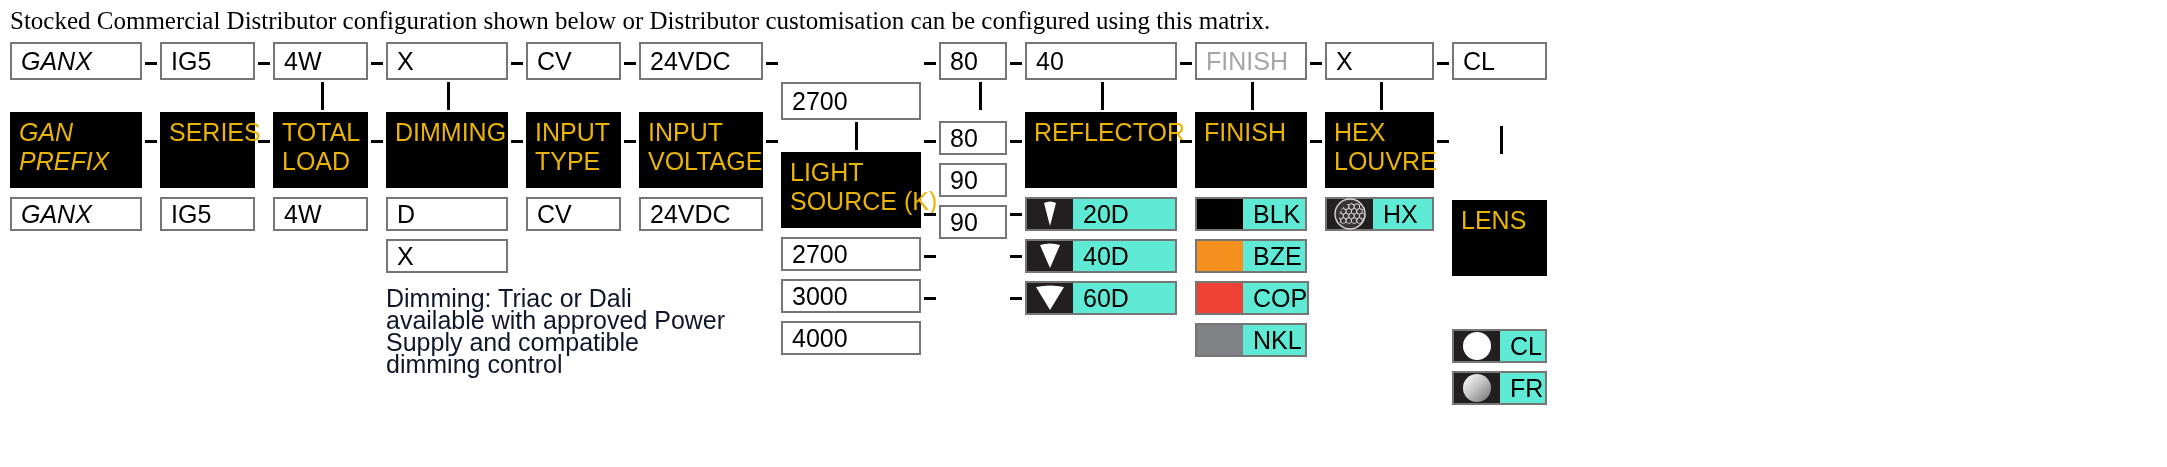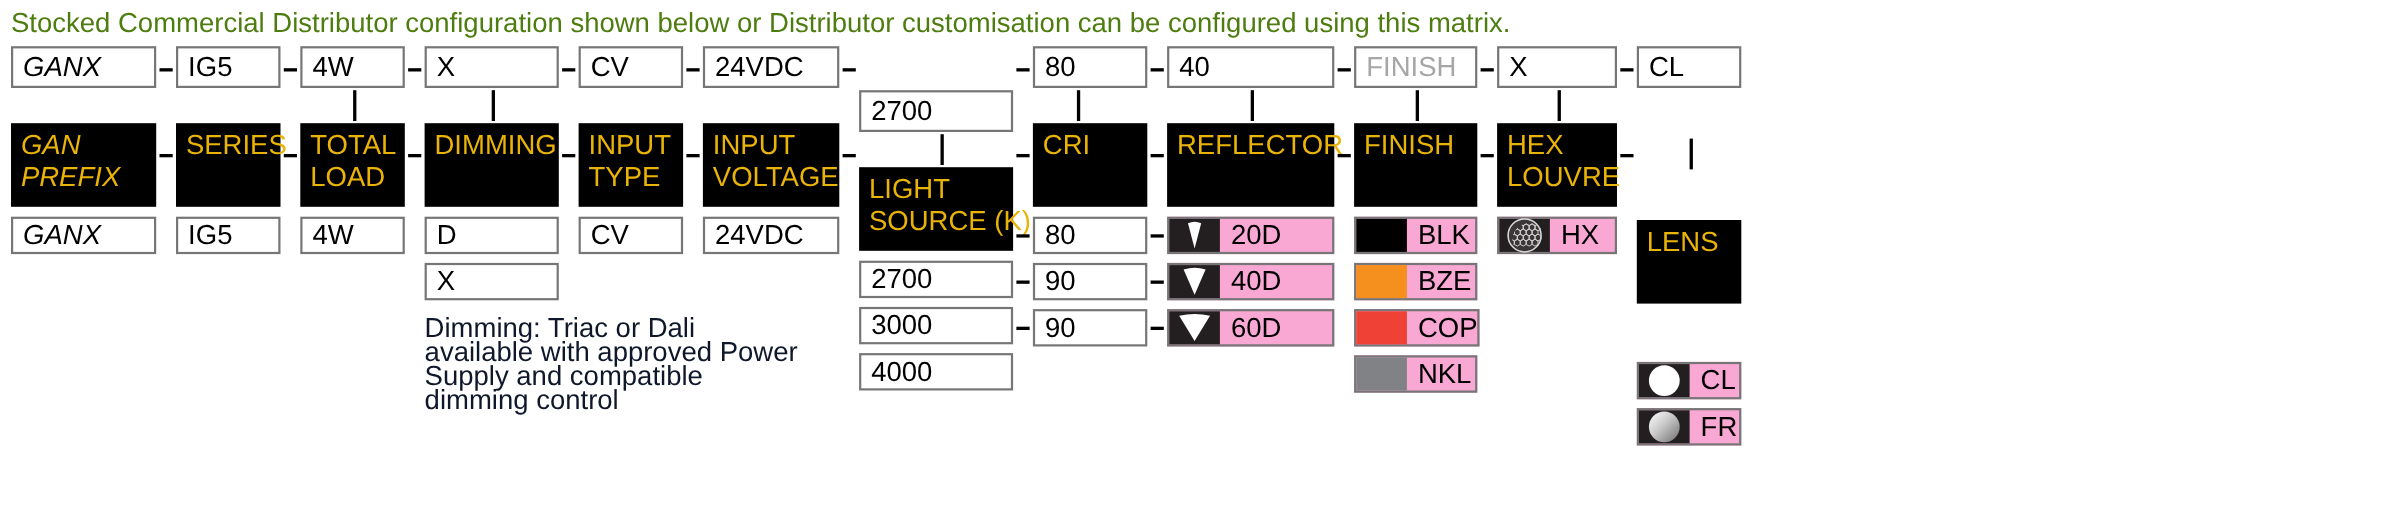--- a/index.html
+++ b/index.html
@@ -16,21 +16,22 @@
     position: relative;
   }
 
   .intro {
     position: absolute;
     left: 10px;
     top: 6px;
     font-size: 25px;
     line-height: 30px;
     white-space: nowrap;
-    color: #4d7c0f;
+    color: #000000;
+    font-family: Liberation Serif, serif;
   }
 
   
   .matrix {
     position: absolute;
     left: 10px;
     top: 42px;
     display: flex;
     align-items: flex-start;
   }
@@ -121,21 +122,21 @@
     padding-left: 9px;
     font-size: 25px;
     line-height: 1;
     color: #000;
   }
   .swatchcell {
     display: flex;
     align-items: stretch;
     border: 2px solid #767676;
     box-sizing: border-box;
-    background: #f9a8d4;
+    background: #5eead4;
     flex: 1 1 auto;
     text-align: right;
   }
   .swatch {
     width: 46px;
     flex: 0 0 46px;
   }
   .swatch-label {
     display: flex;
     align-items: center;
@@ -301,27 +302,24 @@
         </div>
       </div>
     </div>
     <div class="sep">
       <span class="dash-top"></span>
       <span class="dash-hdr"></span>
       <span class="dash-opt" style="top: 171px;"></span>
       <span class="dash-opt" style="top: 213px;"></span>
       <span class="dash-opt" style="top: 255px;"></span>
     </div>
-    <div class="column" style="width: 104px;">
+    <div class="column" style="width: 68px;">
       <div class="cfgbox">80</div>
       <div class="connector-zone">
         <span class="connector" style="left: 40px;"></span>
-      </div>
-      <div class="hdr">
-        <span class="ln">CRI</span>
       </div>
       <div class="options">
         <div class="optrow">
           <div class="optbox">80</div>
         </div>
         <div class="optrow">
           <div class="optbox">90</div>
         </div>
         <div class="optrow">
           <div class="optbox">90</div>

